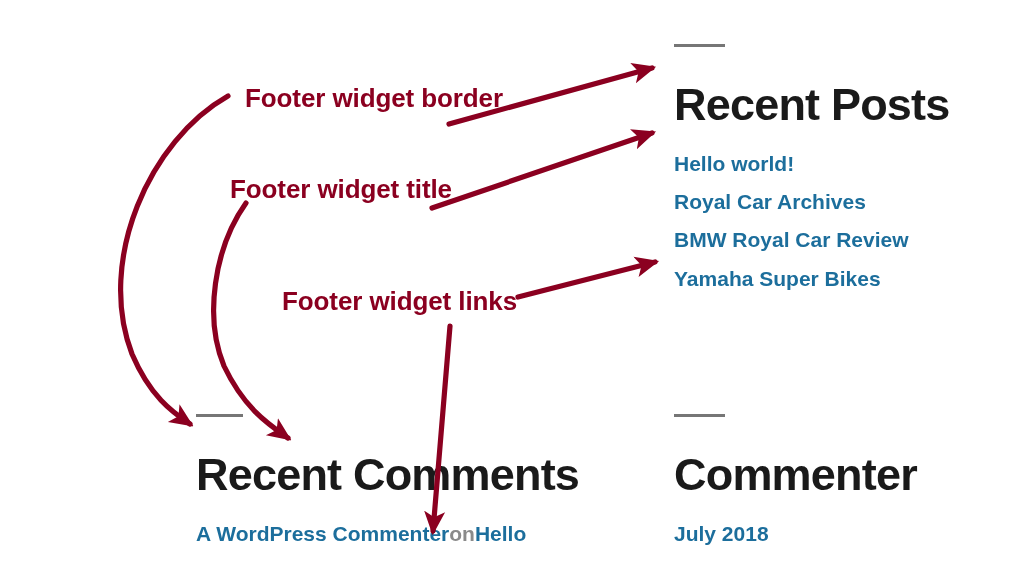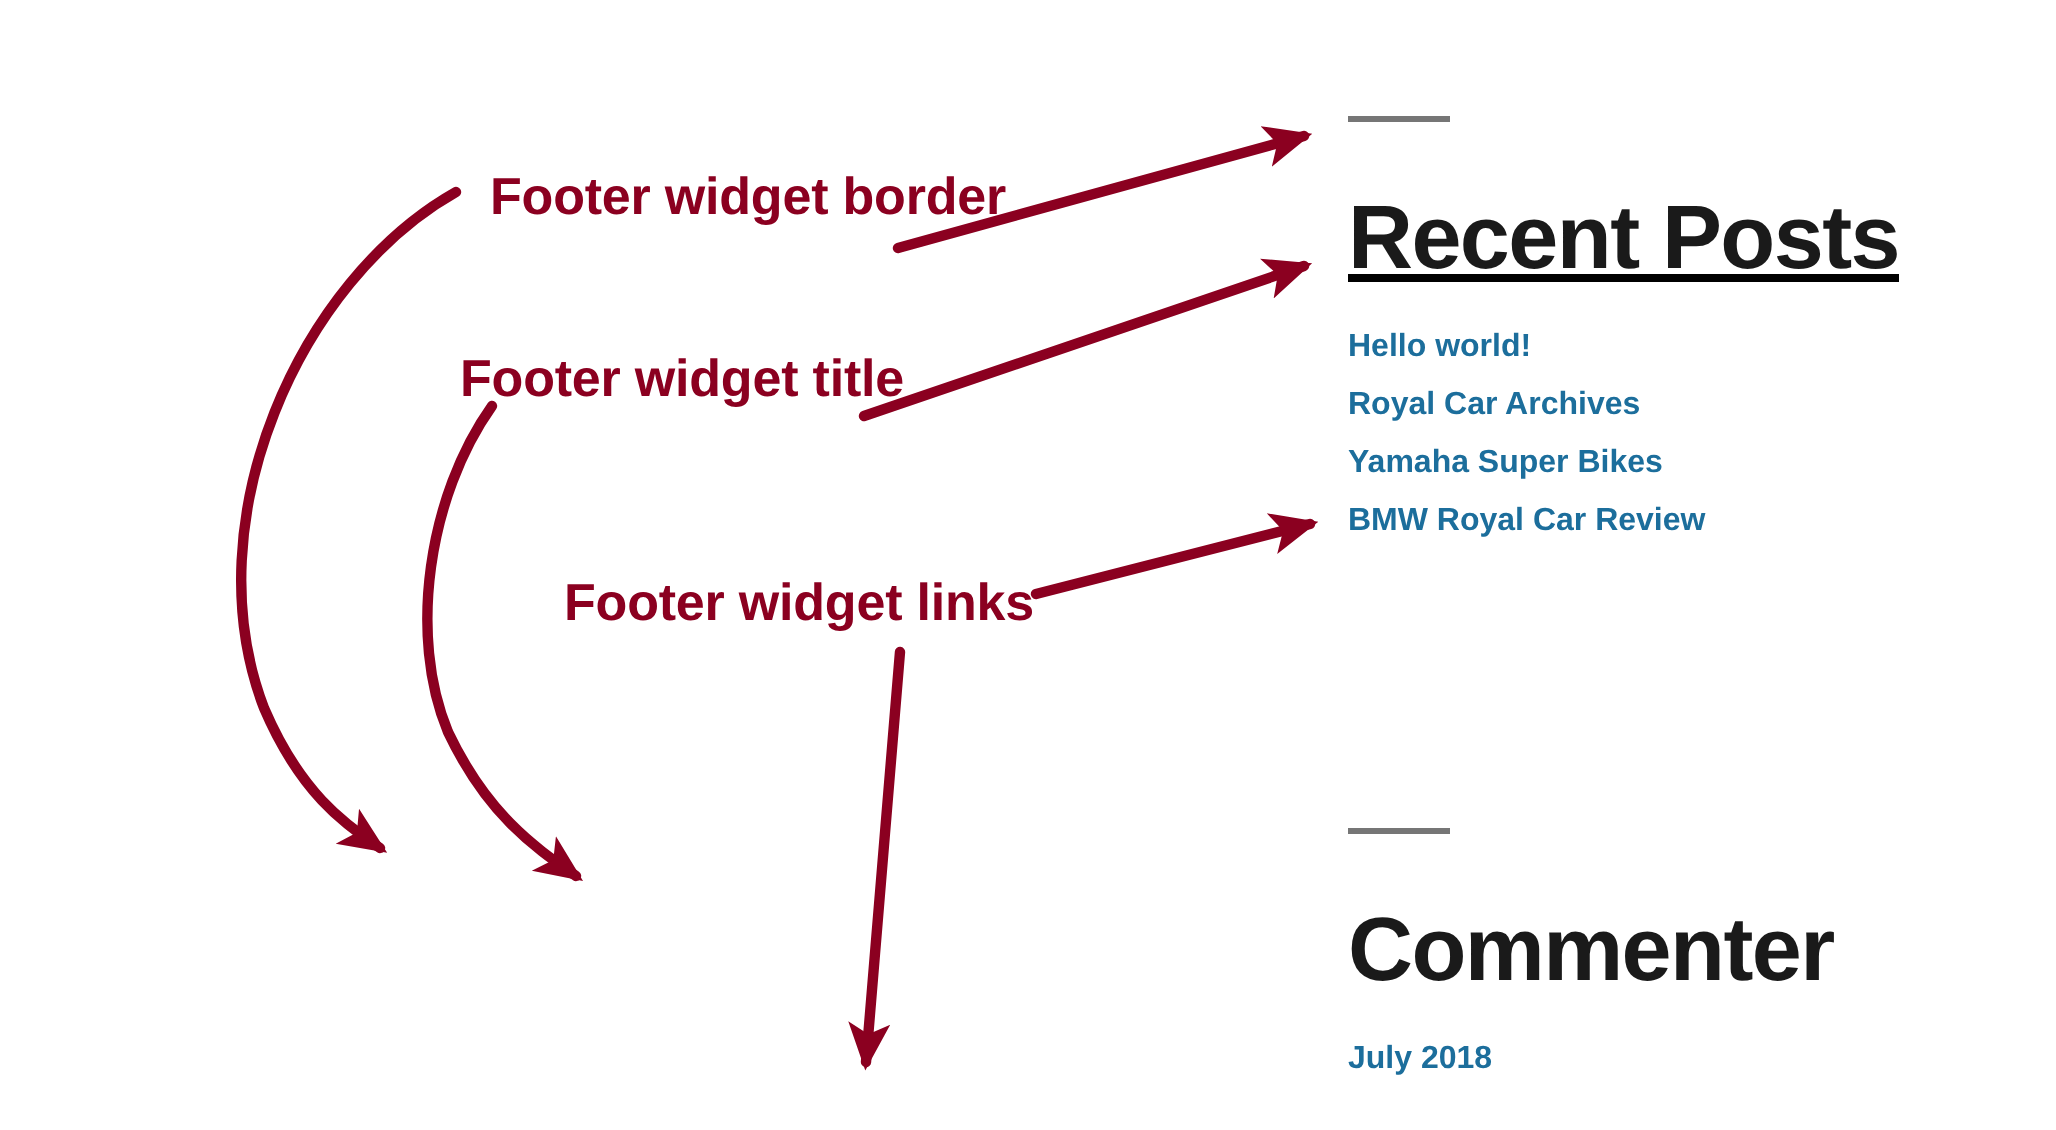--- a/index.html
+++ b/index.html
@@ -25,30 +25,30 @@
     line-height:1.0;
     letter-spacing:-0.8px;
     margin:0;
     white-space:nowrap;
   }
   .widget-list{list-style:none;margin:0;padding:0;}
   .widget-list li{margin:0;padding:0;}
   .widget-link{
     display:inline-block;
     color:#1c6e9c;
-    font-size:16px;
+    font-size:21px;
     font-weight:700;
     text-decoration:none;
     line-height:1.82;
     white-space:nowrap;
   }
   .muted{color:#8a8a8a;font-weight:700;}
 
   
-  #w-recent-posts{left:674px;top:58px;text-decoration:underline;}
+  #w-recent-posts{left:674px;top:44px;}
   #w-recent-posts .widget-border{width:51px;}
   #w-recent-posts .widget-title{margin-top:35px;}
   #w-recent-posts .widget-list{margin-top:18px;}
 
   #w-recent-comments{left:196px;top:414px;}
   #w-recent-comments .widget-border{width:47px;}
   #w-recent-comments .widget-title{margin-top:35px;}
   #w-recent-comments .widget-list{margin-top:18px;}
 
   #w-archives{left:674px;top:414px;}
@@ -79,28 +79,37 @@
     <hr class="widget-border">
     <h2 class="widget-title">Recent Posts</h2>
     <ul class="widget-list">
       <li>
         <a href="#" class="widget-link">Hello world!</a>
       </li>
       <li>
         <a href="#" class="widget-link">Royal Car Archives</a>
       </li>
       <li>
-        <a href="#" class="widget-link">Yamaha Super Bikes</a>
+        <a href="#" class="widget-link">BMW Royal Car Review</a>
       </li>
       <li>
-        <a href="#" class="widget-link">BMW Royal Car Review</a>
+        <a href="#" class="widget-link">Yamaha Super Bikes</a>
       </li>
     </ul>
   </div>
 
+  <div class="widget" id="w-recent-comments">
+    <hr class="widget-border">
+    <h2 class="widget-title">Recent Comments</h2>
+    <ul class="widget-list">
+      <li>
+        <a href="#" class="widget-link">A WordPress Commenter</a><span class="widget-link muted"> on </span><a href="#" class="widget-link">Hello</a>
+      </li>
+    </ul>
+  </div>
 
   <div class="widget" id="w-archives">
     <hr class="widget-border">
     <h2 class="widget-title">Commenter</h2>
     <ul class="widget-list">
       <li>
         <a href="#" class="widget-link">July 2018</a>
       </li>
     </ul>
   </div>

